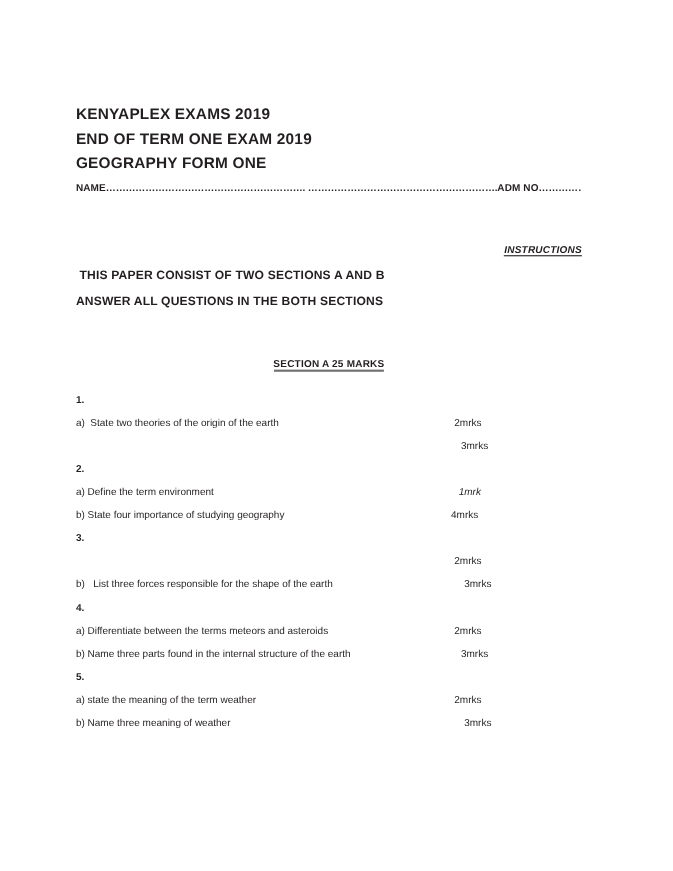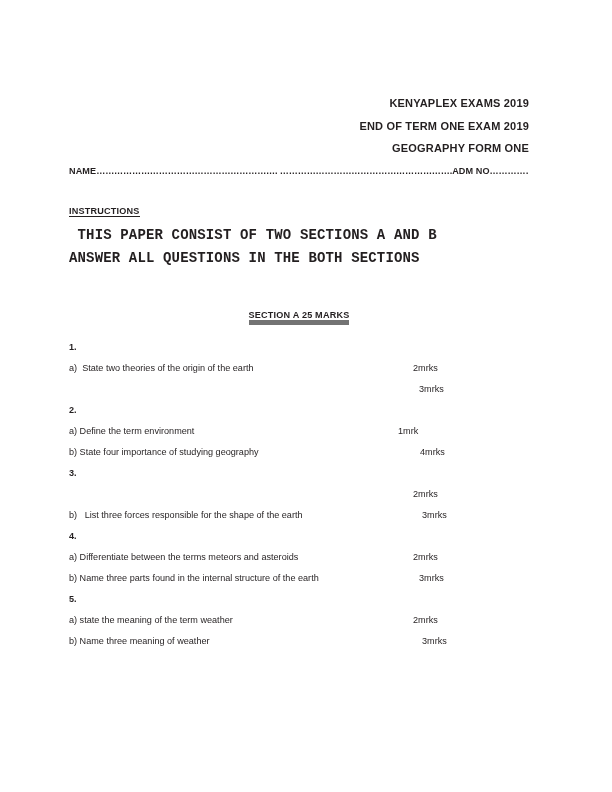--- a/index.html
+++ b/index.html
@@ -22,69 +22,68 @@
   }
   .sheet {
     position: absolute;
     left: 69px;
     top: 92px;
     width: 460px;
   }
 
   
   .hdr-line {
-    font-size: 11px;
+    font-size: 14px;
     font-weight: bold;
     letter-spacing: 0.18px;
     line-height: 22.6px;
     white-space: pre;
-    text-align: right;
   }
   .name-line {
     font-size: 9.1px;
     font-weight: bold;
     letter-spacing: 0.1px;
     line-height: 22.6px;
     white-space: nowrap;
     overflow: hidden;
   }
   .dots-a { letter-spacing: -0.15px; }
   .dots-b { letter-spacing: -0.15px; }
 
   
   .instr-head {
-    margin-top: 24px;
-    text-align: left;
+    margin-top: 40px;
+    text-align: right;
     font-size: 9.1px;
     font-weight: bold;
     letter-spacing: 0.2px;
+    font-style: italic;
   }
   .instr-head span {
     border-bottom: 1px solid #231f20;
     padding-bottom: 0px;
   }
   .instr-line {
-    font-size: 14px;
+    font-size: 11px;
     font-weight: bold;
     letter-spacing: 0.15px;
     line-height: 22.6px;
     white-space: pre;
-    font-family: Liberation Mono, monospace;
   }
   .instr-line.first { margin-top: 8px; }
 
   .section-head {
     margin-top: 40px;
     text-align: center;
     font-size: 9.1px;
     font-weight: bold;
     letter-spacing: 0.2px;
   }
   .section-head span {
-    border-bottom: 5px solid #737373;
+    border-bottom: 2px solid #737373;
   }
 
   
   .questions { margin-top: 17px; }
   .q-num {
     font-size: 9.1px;
     font-weight: bold;
     line-height: 21px;
     height: 21px;
   }
@@ -125,22 +124,22 @@
     <div class="questions">
 
       <div>
         <div class="q-num">1.</div>
         <div class="q-row"><span>a)  State two theories of the origin of the earth</span><span class="marks" style="left: 344px;">2mrks</span></div>
         <div class="q-row"><span class="marks" style="left: 350px;">3mrks</span></div>
       </div>
 
       <div>
         <div class="q-num">2.</div>
-        <div class="q-row"><span>a) Define the term environment</span><span class="marks" style="left: 329px;">1mrk</span></div>
-        <div class="q-row"><span>b) State four importance of studying geography</span><span class="marks" style="left: 351px; text-align: right;">4mrks</span></div>
+        <div class="q-row"><span>a) Define the term environment</span><span class="marks" style="left: 348px; font-style: italic;">1mrk</span></div>
+        <div class="q-row"><span>b) State four importance of studying geography</span><span class="marks" style="left: 341px; text-align: right;">4mrks</span></div>
       </div>
 
       <div>
         <div class="q-num">3.</div>
         <div class="q-row"><span class="marks" style="left: 344px;">2mrks</span></div>
         <div class="q-row"><span>b)   List three forces responsible for the shape of the earth</span><span class="marks" style="left: 353px;">3mrks</span></div>
       </div>
 
       <div>
         <div class="q-num">4.</div>

